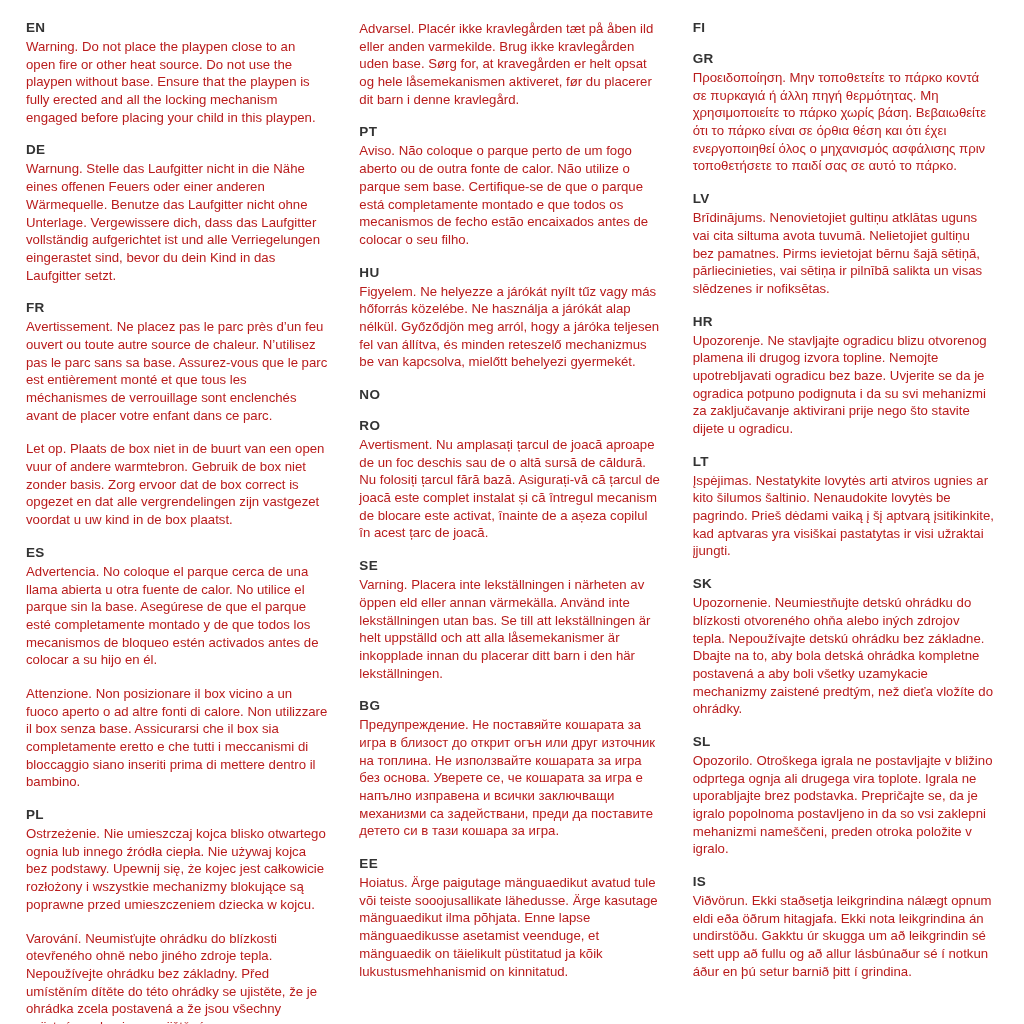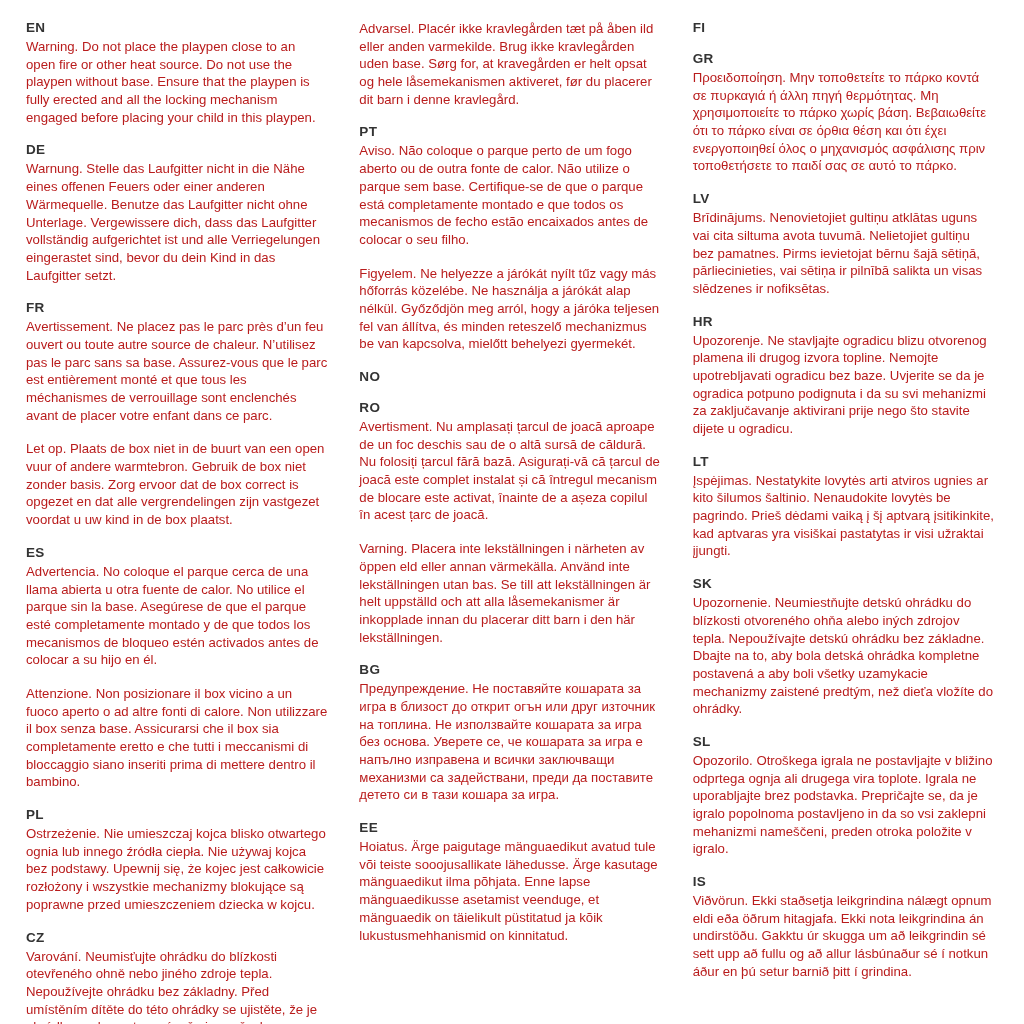--- a/index.html
+++ b/index.html
@@ -69,44 +69,45 @@
       <p class="warning-text">Advertencia. No coloque el parque cerca de una llama abierta u otra fuente de calor. No utilice el parque sin la base. Asegúrese de que el parque esté completamente montado y de que todos los mecanismos de bloqueo estén activados antes de colocar a su hijo en él.</p>
     </section>
     <section class="block">
       <p class="warning-text">Attenzione. Non posizionare il box vicino a un fuoco aperto o ad altre fonti di calore. Non utilizzare il box senza base. Assicurarsi che il box sia completamente eretto e che tutti i meccanismi di bloccaggio siano inseriti prima di mettere dentro il bambino.</p>
     </section>
     <section class="block">
       <h2 class="lang-code">PL</h2>
       <p class="warning-text">Ostrzeżenie. Nie umieszczaj kojca blisko otwartego ognia lub innego źródła ciepła. Nie używaj kojca bez podstawy. Upewnij się, że kojec jest całkowicie rozłożony i wszystkie mechanizmy blokujące są poprawne przed umieszczeniem dziecka w kojcu.</p>
     </section>
     <section class="block">
-      <h2 class="lang-code">CZ</h2>
       <p class="warning-text">Varování. Neumisťujte ohrádku do blízkosti otevřeného ohně nebo jiného zdroje tepla. Nepoužívejte ohrádku bez základny. Před umístěním dítěte do této ohrádky se ujistěte, že je ohrádka zcela postavená a že jsou všechny pojistné mechanismy zajištěné.</p>
     </section>
   </div>
 
   <div class="column">
     <section class="block">
       <p class="warning-text">Advarsel. Placér ikke kravlegården tæt på åben ild eller anden varmekilde. Brug ikke kravlegården uden base. Sørg for, at kravegården er helt opsat og hele låsemekanismen aktiveret, før du placerer dit barn i denne kravlegård.</p>
     </section>
     <section class="block">
       <h2 class="lang-code">PT</h2>
       <p class="warning-text">Aviso. Não coloque o parque perto de um fogo aberto ou de outra fonte de calor. Não utilize o parque sem base. Certifique-se de que o parque está completamente montado e que todos os mecanismos de fecho estão encaixados antes de colocar o seu filho.</p>
     </section>
     <section class="block">
+      <h2 class="lang-code">HU</h2>
       <p class="warning-text">Figyelem. Ne helyezze a járókát nyílt tűz vagy más hőforrás közelébe. Ne használja a járókát alap nélkül. Győződjön meg arról, hogy a járóka teljesen fel van állítva, és minden reteszelő mechanizmus be van kapcsolva, mielőtt behelyezi gyermekét.</p>
     </section>
     <section class="block">
       <h2 class="lang-code">NO</h2>
     </section>
     <section class="block">
       <h2 class="lang-code">RO</h2>
       <p class="warning-text">Avertisment. Nu amplasați țarcul de joacă aproape de un foc deschis sau de o altă sursă de căldură. Nu folosiți țarcul fără bază. Asigurați-vă că țarcul de joacă este complet instalat și că întregul mecanism de blocare este activat, înainte de a așeza copilul în acest țarc de joacă.</p>
     </section>
     <section class="block">
+      <h2 class="lang-code">SE</h2>
       <p class="warning-text">Varning. Placera inte lekställningen i närheten av öppen eld eller annan värmekälla. Använd inte lekställningen utan bas. Se till att lekställningen är helt uppställd och att alla låsemekanismer är inkopplade innan du placerar ditt barn i den här lekställningen.</p>
     </section>
     <section class="block">
       <h2 class="lang-code">BG</h2>
       <p class="warning-text">Предупреждение. Не поставяйте кошарата за игра в близост до открит огън или друг източник на топлина. Не използвайте кошарата за игра без основа. Уверете се, че кошарата за игра е напълно изправена и всички заключващи механизми са задействани, преди да поставите детето си в тази кошара за игра.</p>
     </section>
     <section class="block">
       <h2 class="lang-code">EE</h2>
       <p class="warning-text">Hoiatus. Ärge paigutage mänguaedikut avatud tule või teiste sooojusallikate lähedusse. Ärge kasutage mänguaedikut ilma põhjata. Enne lapse mänguaedikusse asetamist veenduge, et mänguaedik on täielikult püstitatud ja kõik lukustusmehhanismid on kinnitatud.</p>
     </section>

